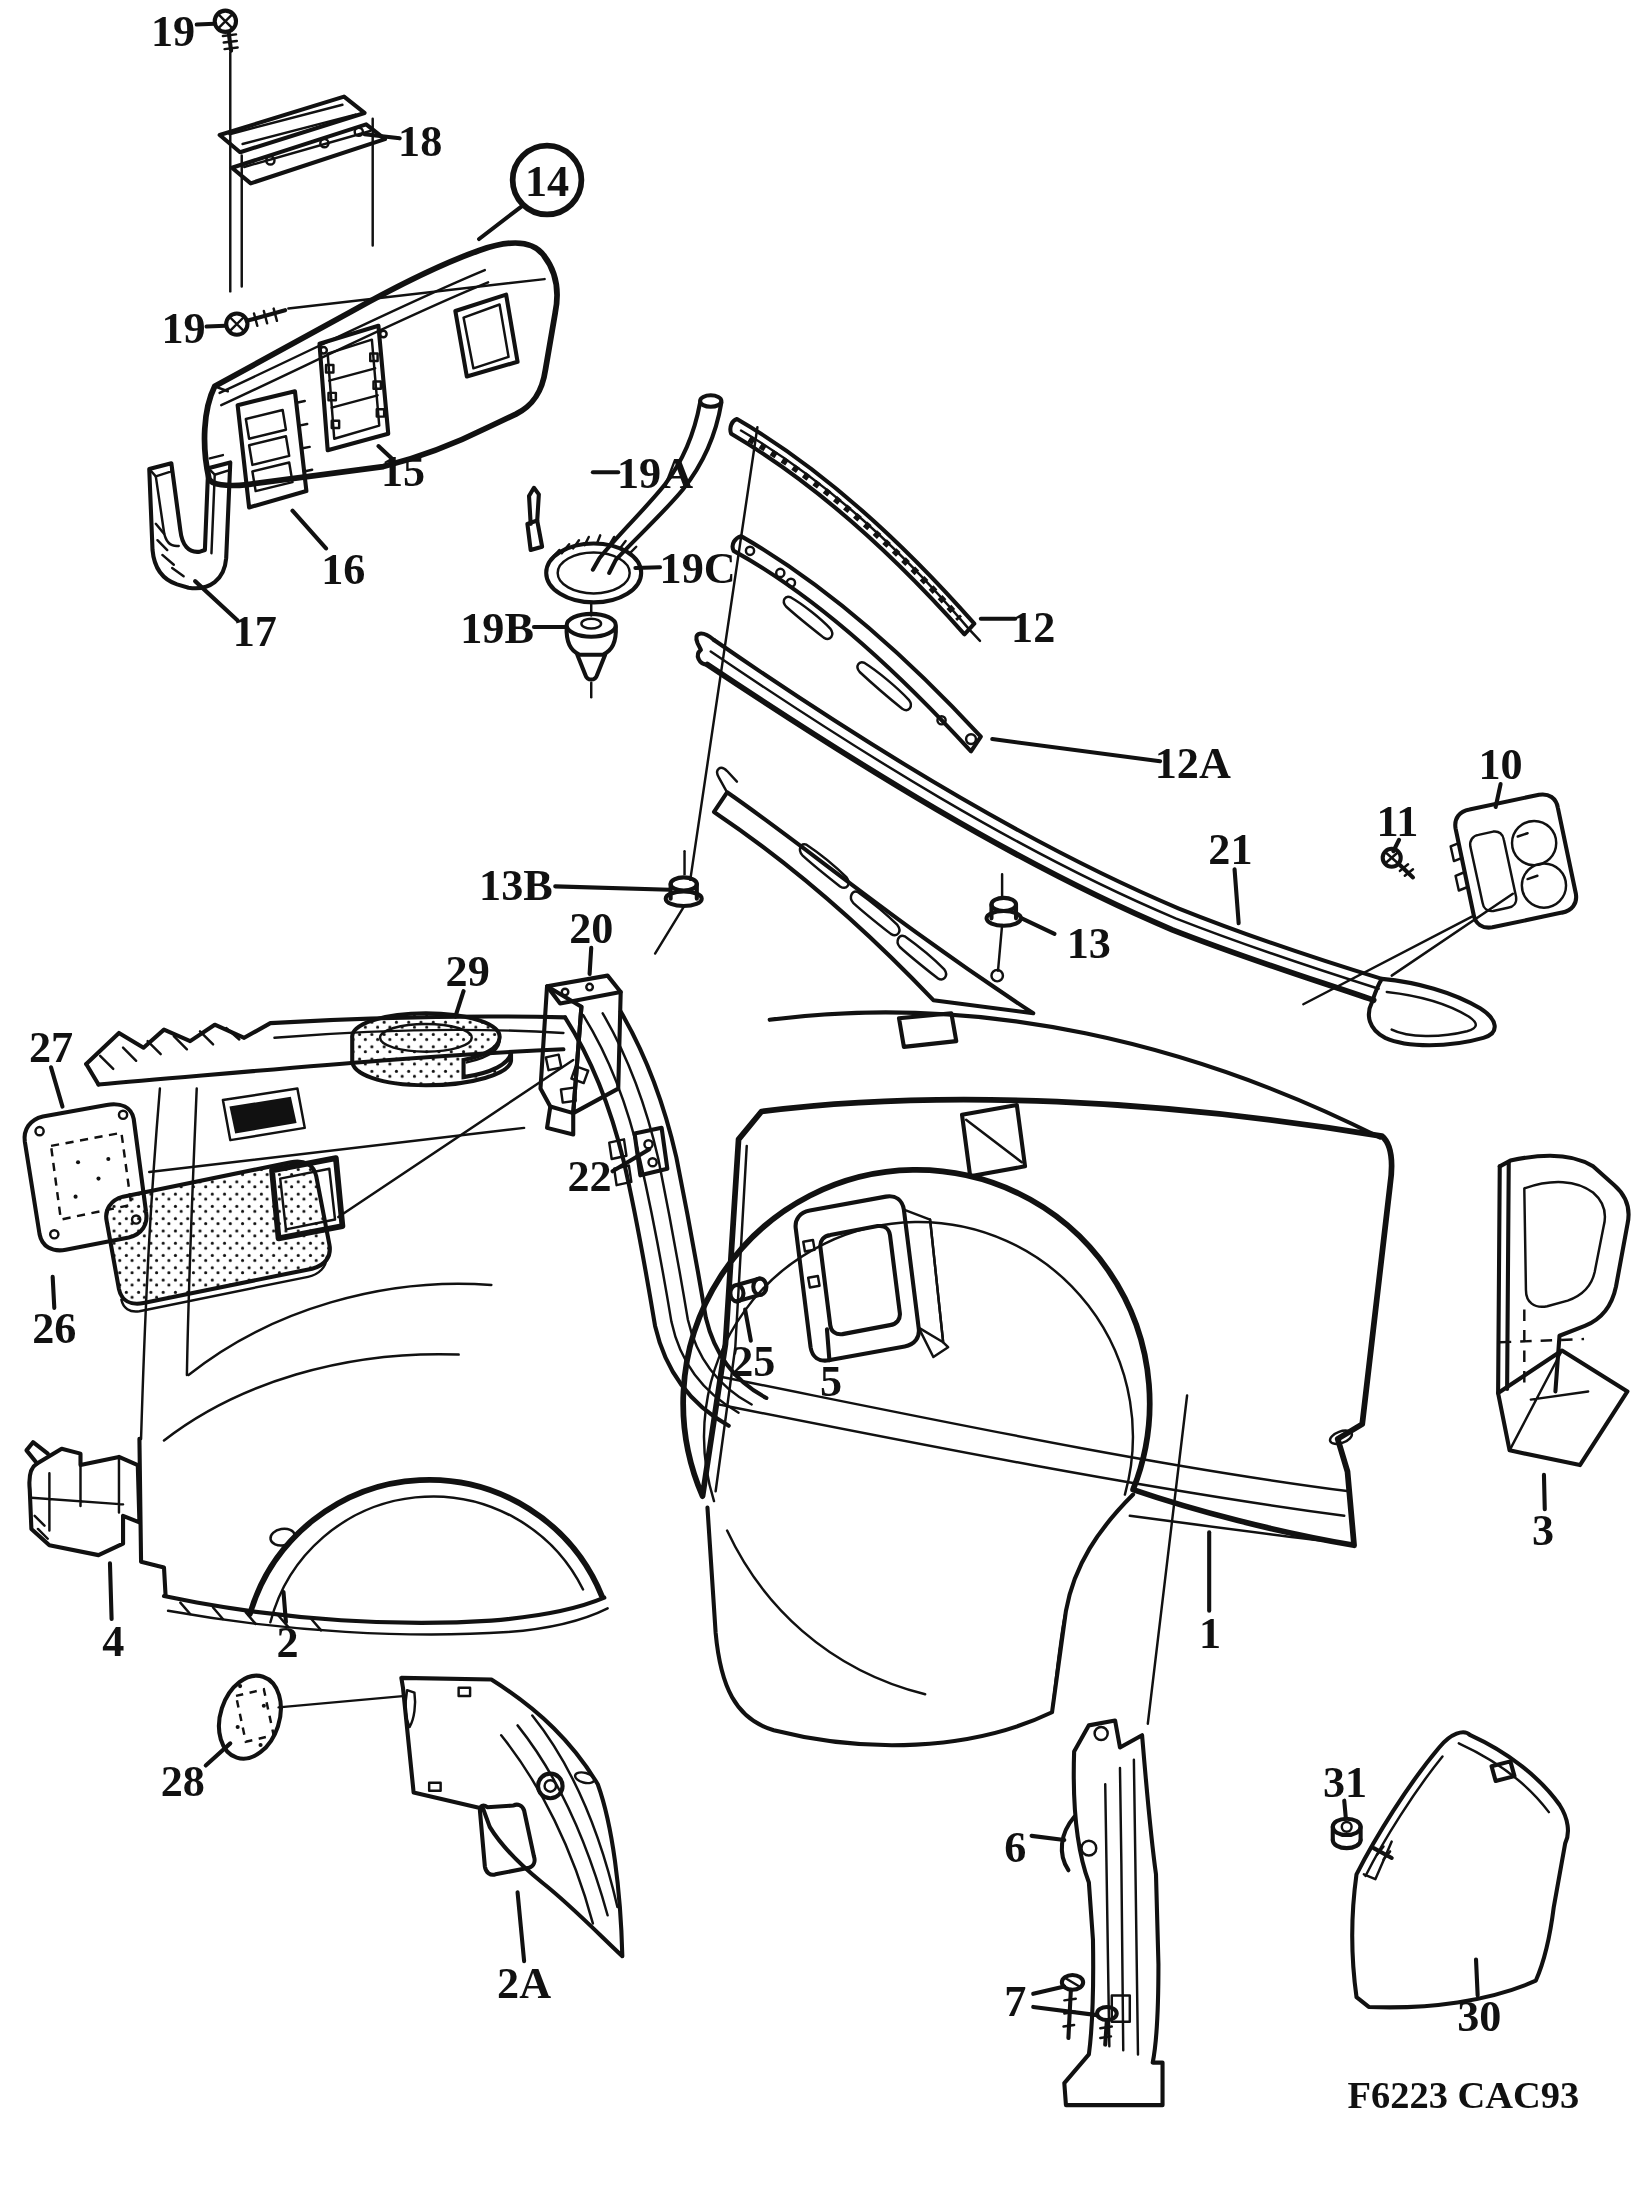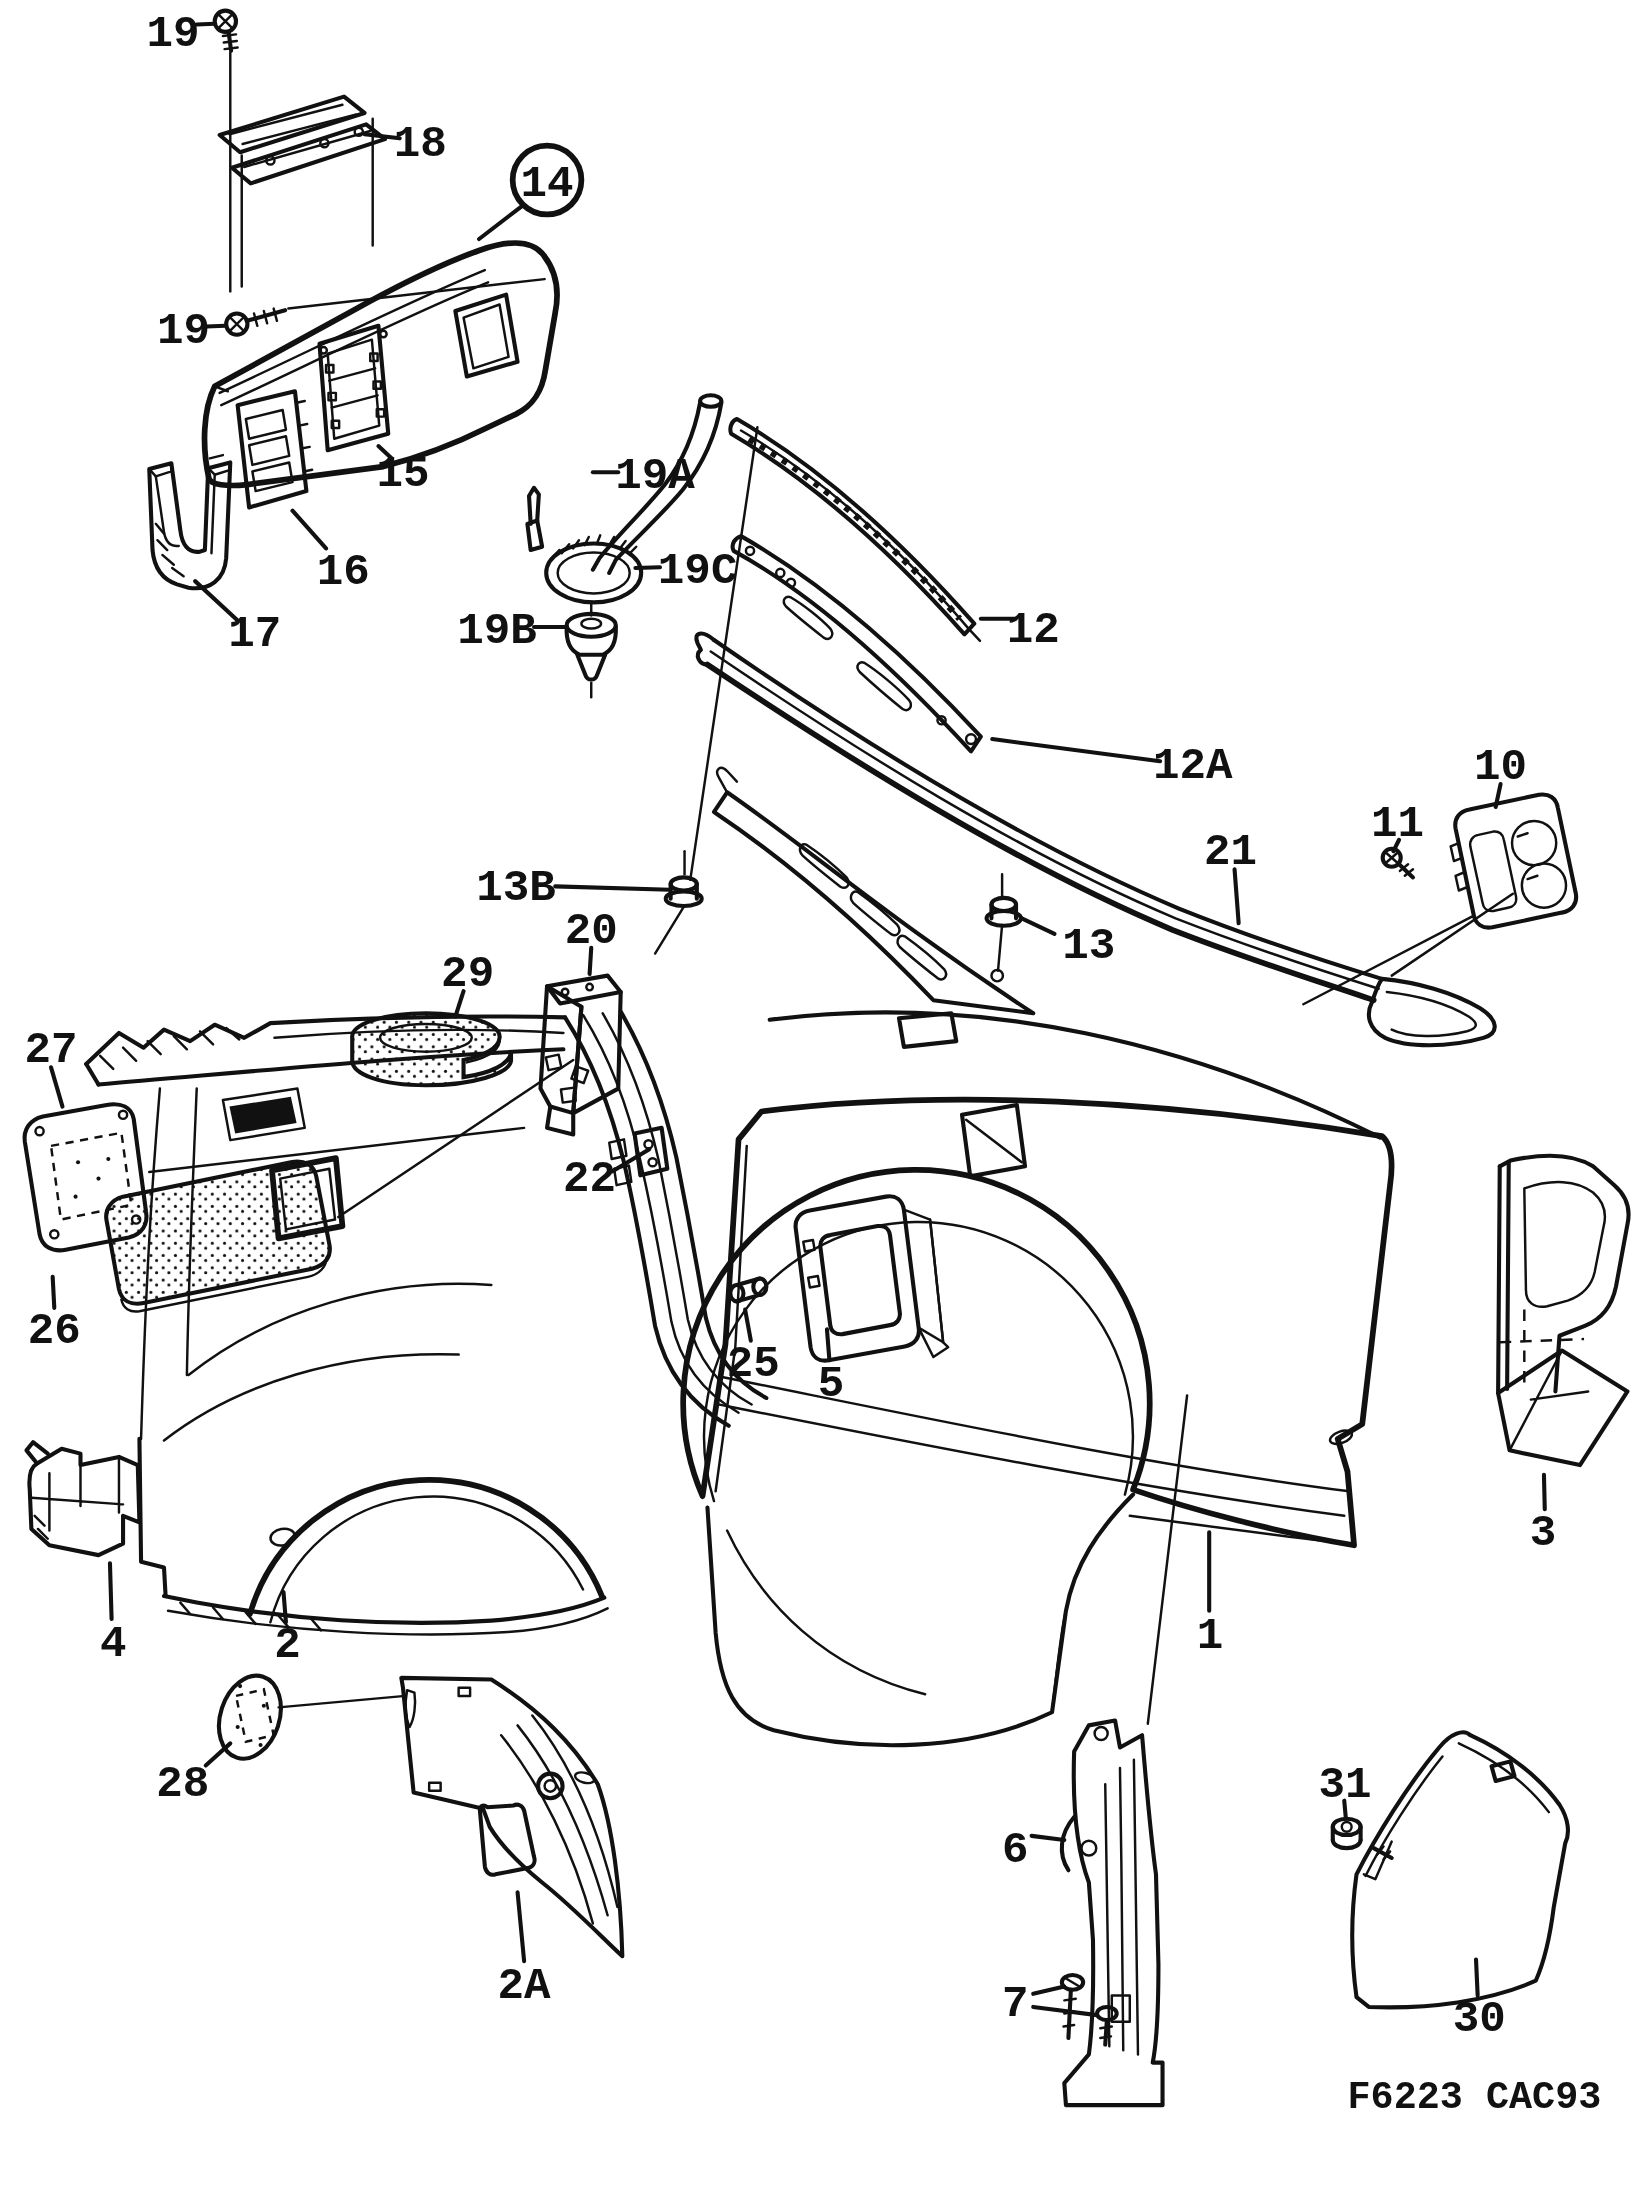--- a/index.html
+++ b/index.html
@@ -1,17 +1,17 @@
 <!DOCTYPE html>
 <html style="font-size:13px"><head>
 <meta charset="utf-8">
 <style>
   html,body{margin:0;padding:0;background:#e8e8e8;}
   .stage{position:relative;width:1649px;height:2205px;background:#ffffff;margin:0 auto;
-         font-family:Liberation Mono, monospace;}
+         font-family:Liberation Serif, serif;}
   svg{position:absolute;left:0;top:0;display:block;}
   .ln{fill:none;stroke:#111;stroke-width:5;stroke-linecap:round;stroke-linejoin:round;}
   .hv{fill:none;stroke:#111;stroke-width:7;stroke-linecap:round;stroke-linejoin:round;}
   .th{fill:none;stroke:#111;stroke-width:3;stroke-linecap:round;stroke-linejoin:round;}
   .callout{font-weight:bold;font-size:54px;text-anchor:middle;fill:#111;}
   .footer-code{font-weight:bold;font-size:47px;fill:#111;}
 </style>
 </head>
 <body>
 

